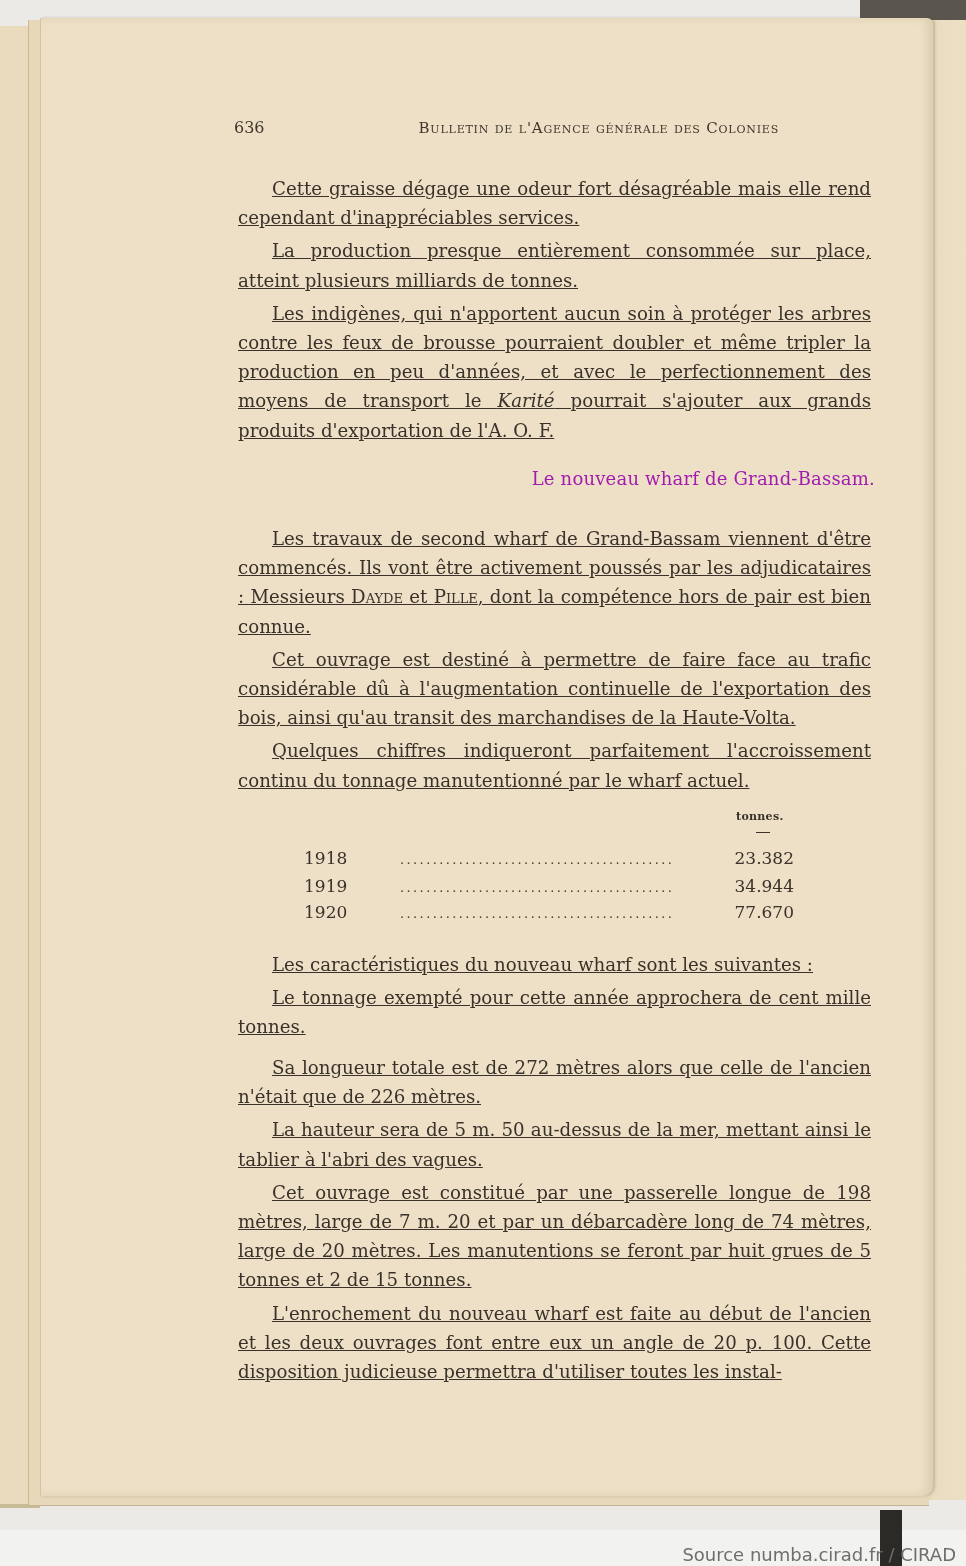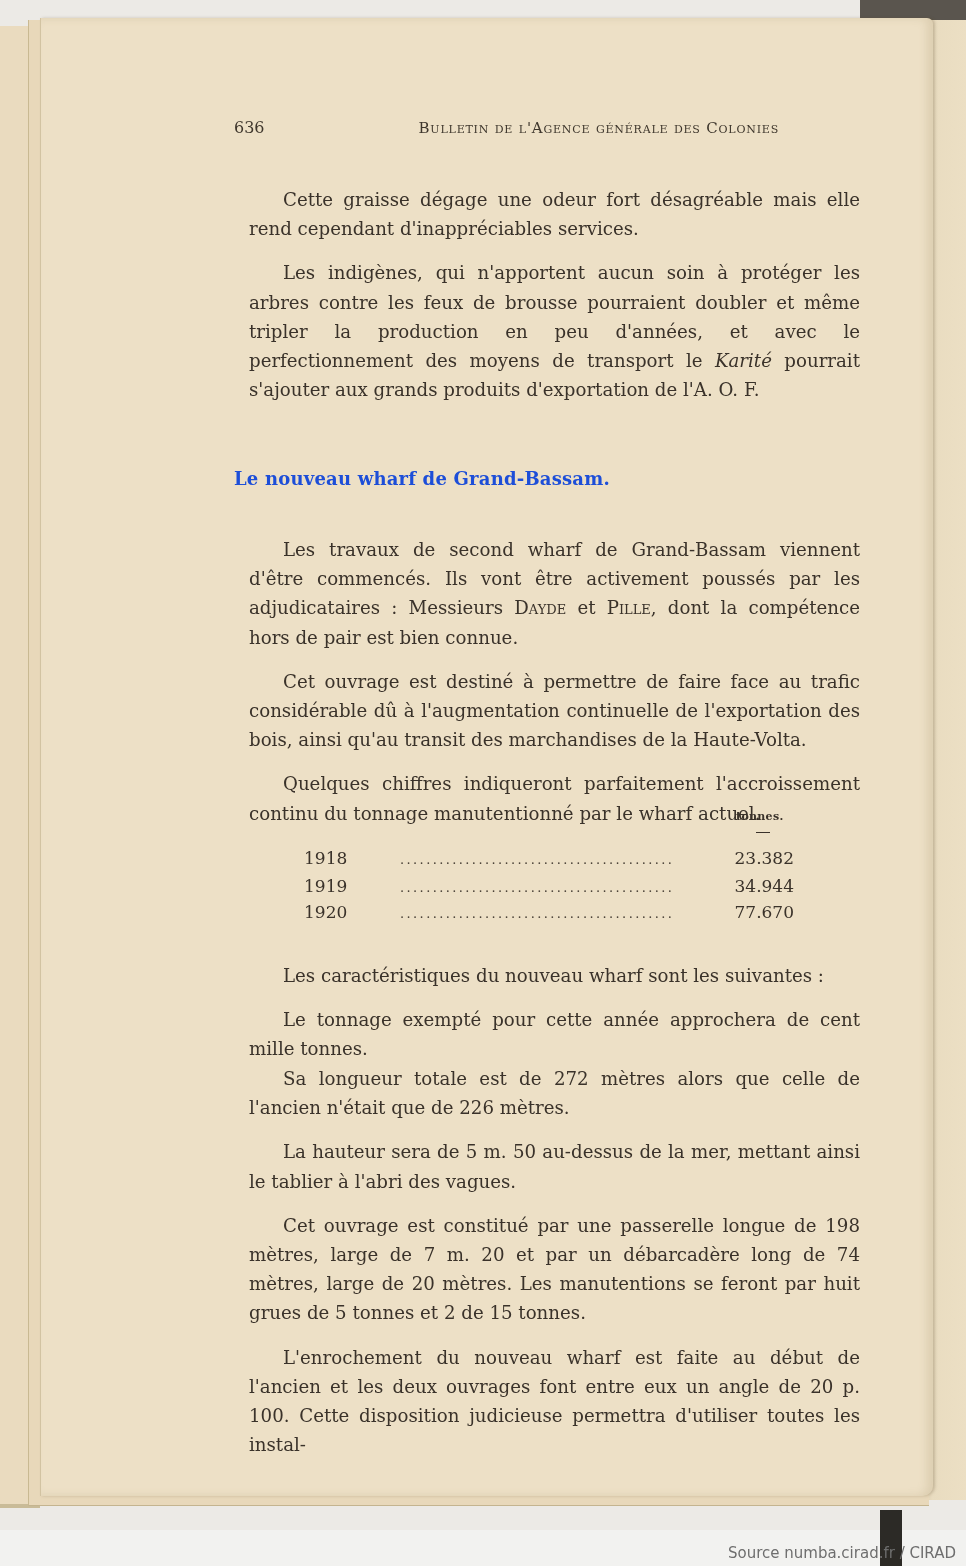--- a/index.html
+++ b/index.html
@@ -41,60 +41,61 @@
       color: #3f372d; font-size: 14px; letter-spacing: 0.8px;
     }
     .running-head .num { font-size: 16px; letter-spacing: 0; }
     .running-head .title { font-variant: small-caps; font-size: 15px; }
 
     .text {
       position: absolute; left: 234px; width: 641px;
       color: #3a322a; font-size: 18.2px; line-height: 29.2px;
       text-align: justify;
     }
-    .text p { margin: 15px; text-indent: 34px; text-align-last: left; }
+    .text p { margin: 4px; text-indent: 34px; text-align-last: left; text-decoration: underline; }
     .sc { font-variant: small-caps; }
     .it { font-style: italic; }
 
     .heading {
-      position: absolute; left: 234px; top: 468px; width: 641px; text-align: left;
-      font-weight: bold; font-size: 18px; color: #1d4ed8; letter-spacing: 0.2px;
+      position: absolute; left: 234px; top: 468px; width: 641px; text-align: right;
+      font-weight: normal; font-size: 18px; color: #a21caf; letter-spacing: 0.2px;
     }
 
     .table { position: absolute; left: 304px; top: 810px; width: 490px; color: #3a322a; }
     .table .unit { position: absolute; left: 432px; top: 0; font-size: 11px; font-weight: bold; letter-spacing: 0.3px; }
     .table .dash { position: absolute; left: 452px; top: 22px; width: 14px; border-top: 1.5px solid #3a322a; }
     .table .row { position: absolute; left: 0; width: 490px; display: flex; align-items: baseline; font-size: 17px; gap: 36px; }
     .table .yr { width: 60px; }
     .table .dots { flex: 1; overflow: hidden; white-space: nowrap; letter-spacing: 2.4px; font-size: 13px; color: #4a4137; }
     .table .val { width: 78px; text-align: right; }
 
     .source {
       position: absolute; right: 10px; top: 1544px; font-family: "DejaVu Sans", sans-serif;
-      font-size: 15px; color: #6e6e6e;
+      font-size: 18px; color: #6e6e6e;
     }
   </style>
 </head>
 <body>
 
 <div class="scan-bg"></div>
 <div class="dark-corner"></div>
 <div class="page-right-edge"></div>
 <div class="page-left-edge"></div>
 <div class="page-stack"></div>
 <div class="page"></div>
 <div class="spine-bar"></div>
 
 <div class="running-head">
   <span class="num">636</span>
   <span class="title">Bulletin de l'Agence générale des Colonies</span>
 </div>
 
 <div class="text" style="top:170px;">
   <p>Cette graisse dégage une odeur fort désagréable mais elle rend cependant d'inappréciables services.</p>
+  <p>La production presque entièrement consommée sur place, atteint plusieurs milliards de tonnes.</p>
   <p><span>Les indigènes, qui n'apportent aucun soin à protéger les arbres contre les feux de brousse pourraient doubler et même tripler la production en peu d'années, et avec le perfectionnement des moyens de transport le </span><span class="it">Karité</span><span> pourrait s'ajouter aux grands produits d'exportation de l'A. O. F.</span></p>
 </div>
 
 <div class="heading">Le nouveau wharf de Grand-Bassam.</div>
 
 <div class="text" style="top:520px;">
   <p><span>Les travaux de second wharf de Grand-Bassam viennent d'être commencés. Ils vont être activement poussés par les adjudicataires : Messieurs </span><span class="sc">Dayde</span><span> et </span><span class="sc">Pille</span><span>, dont la compétence hors de pair est bien connue.</span></p>
   <p>Cet ouvrage est destiné à permettre de faire face au trafic considérable dû à l'augmentation continuelle de l'exportation des bois, ainsi qu'au transit des marchandises de la Haute-Volta.</p>
   <p>Quelques chiffres indiqueront parfaitement l'accroissement continu du tonnage manutentionné par le wharf actuel.</p>
 </div>

